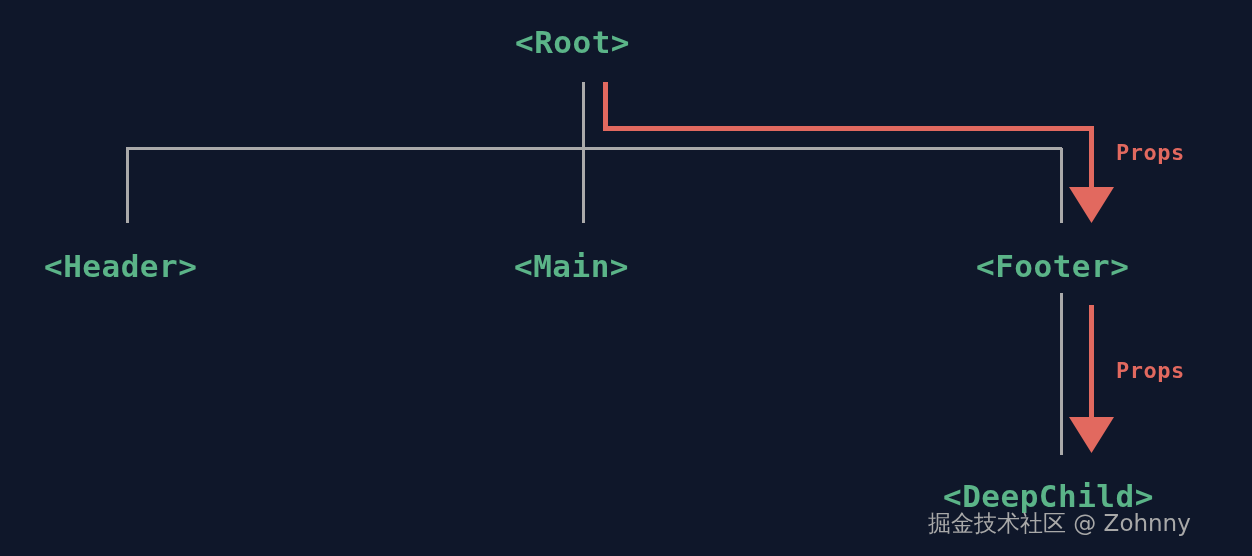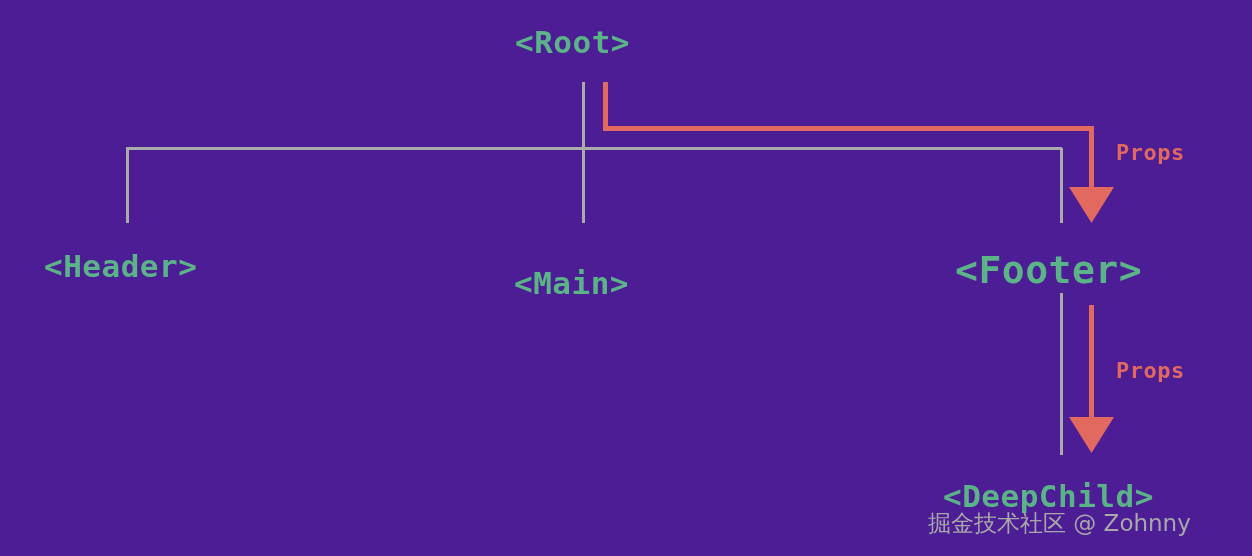--- a/index.html
+++ b/index.html
@@ -8,42 +8,42 @@
     padding: 0;
     background: #ffffff;
   }
   body {
     font-family: "DejaVu Sans Mono", "Liberation Mono", monospace;
   }
   #diagram-root {
     position: relative;
     width: 1252px;
     height: 556px;
-    background: #4c1d95;
+    background: #0f172a;
     overflow: hidden;
   }
   #diagram-svg {
     position: absolute;
     top: 0;
     left: 0;
     width: 1252px;
     height: 556px;
   }
   .node-label {
     position: absolute;
     font-family: "DejaVu Sans Mono", "Liberation Mono", monospace;
     font-weight: bold;
     white-space: nowrap;
     letter-spacing: 0.5px;
     user-select: none;
   }
   .node-root      { left: 515px;  top: 24px;  font-size: 31px; }
   .node-header    { left: 44px;   top: 248px; font-size: 31px; text-align: center; }
-  .node-main      { left: 514px;  top: 248px; font-size: 31px; margin-top: 17px; }
-  .node-footer    { left: 955px;  top: 248px; font-size: 38px; }
+  .node-main      { left: 514px;  top: 248px; font-size: 31px; }
+  .node-footer    { left: 976px;  top: 248px; font-size: 31px; }
   .node-deepchild { left: 943px;  top: 478px; font-size: 31px; }
 
   .props-label {
     position: absolute;
     font-family: "DejaVu Sans Mono", "Liberation Mono", monospace;
     font-weight: bold;
     font-size: 22px;
     white-space: nowrap;
     letter-spacing: 0.5px;
     user-select: none;

